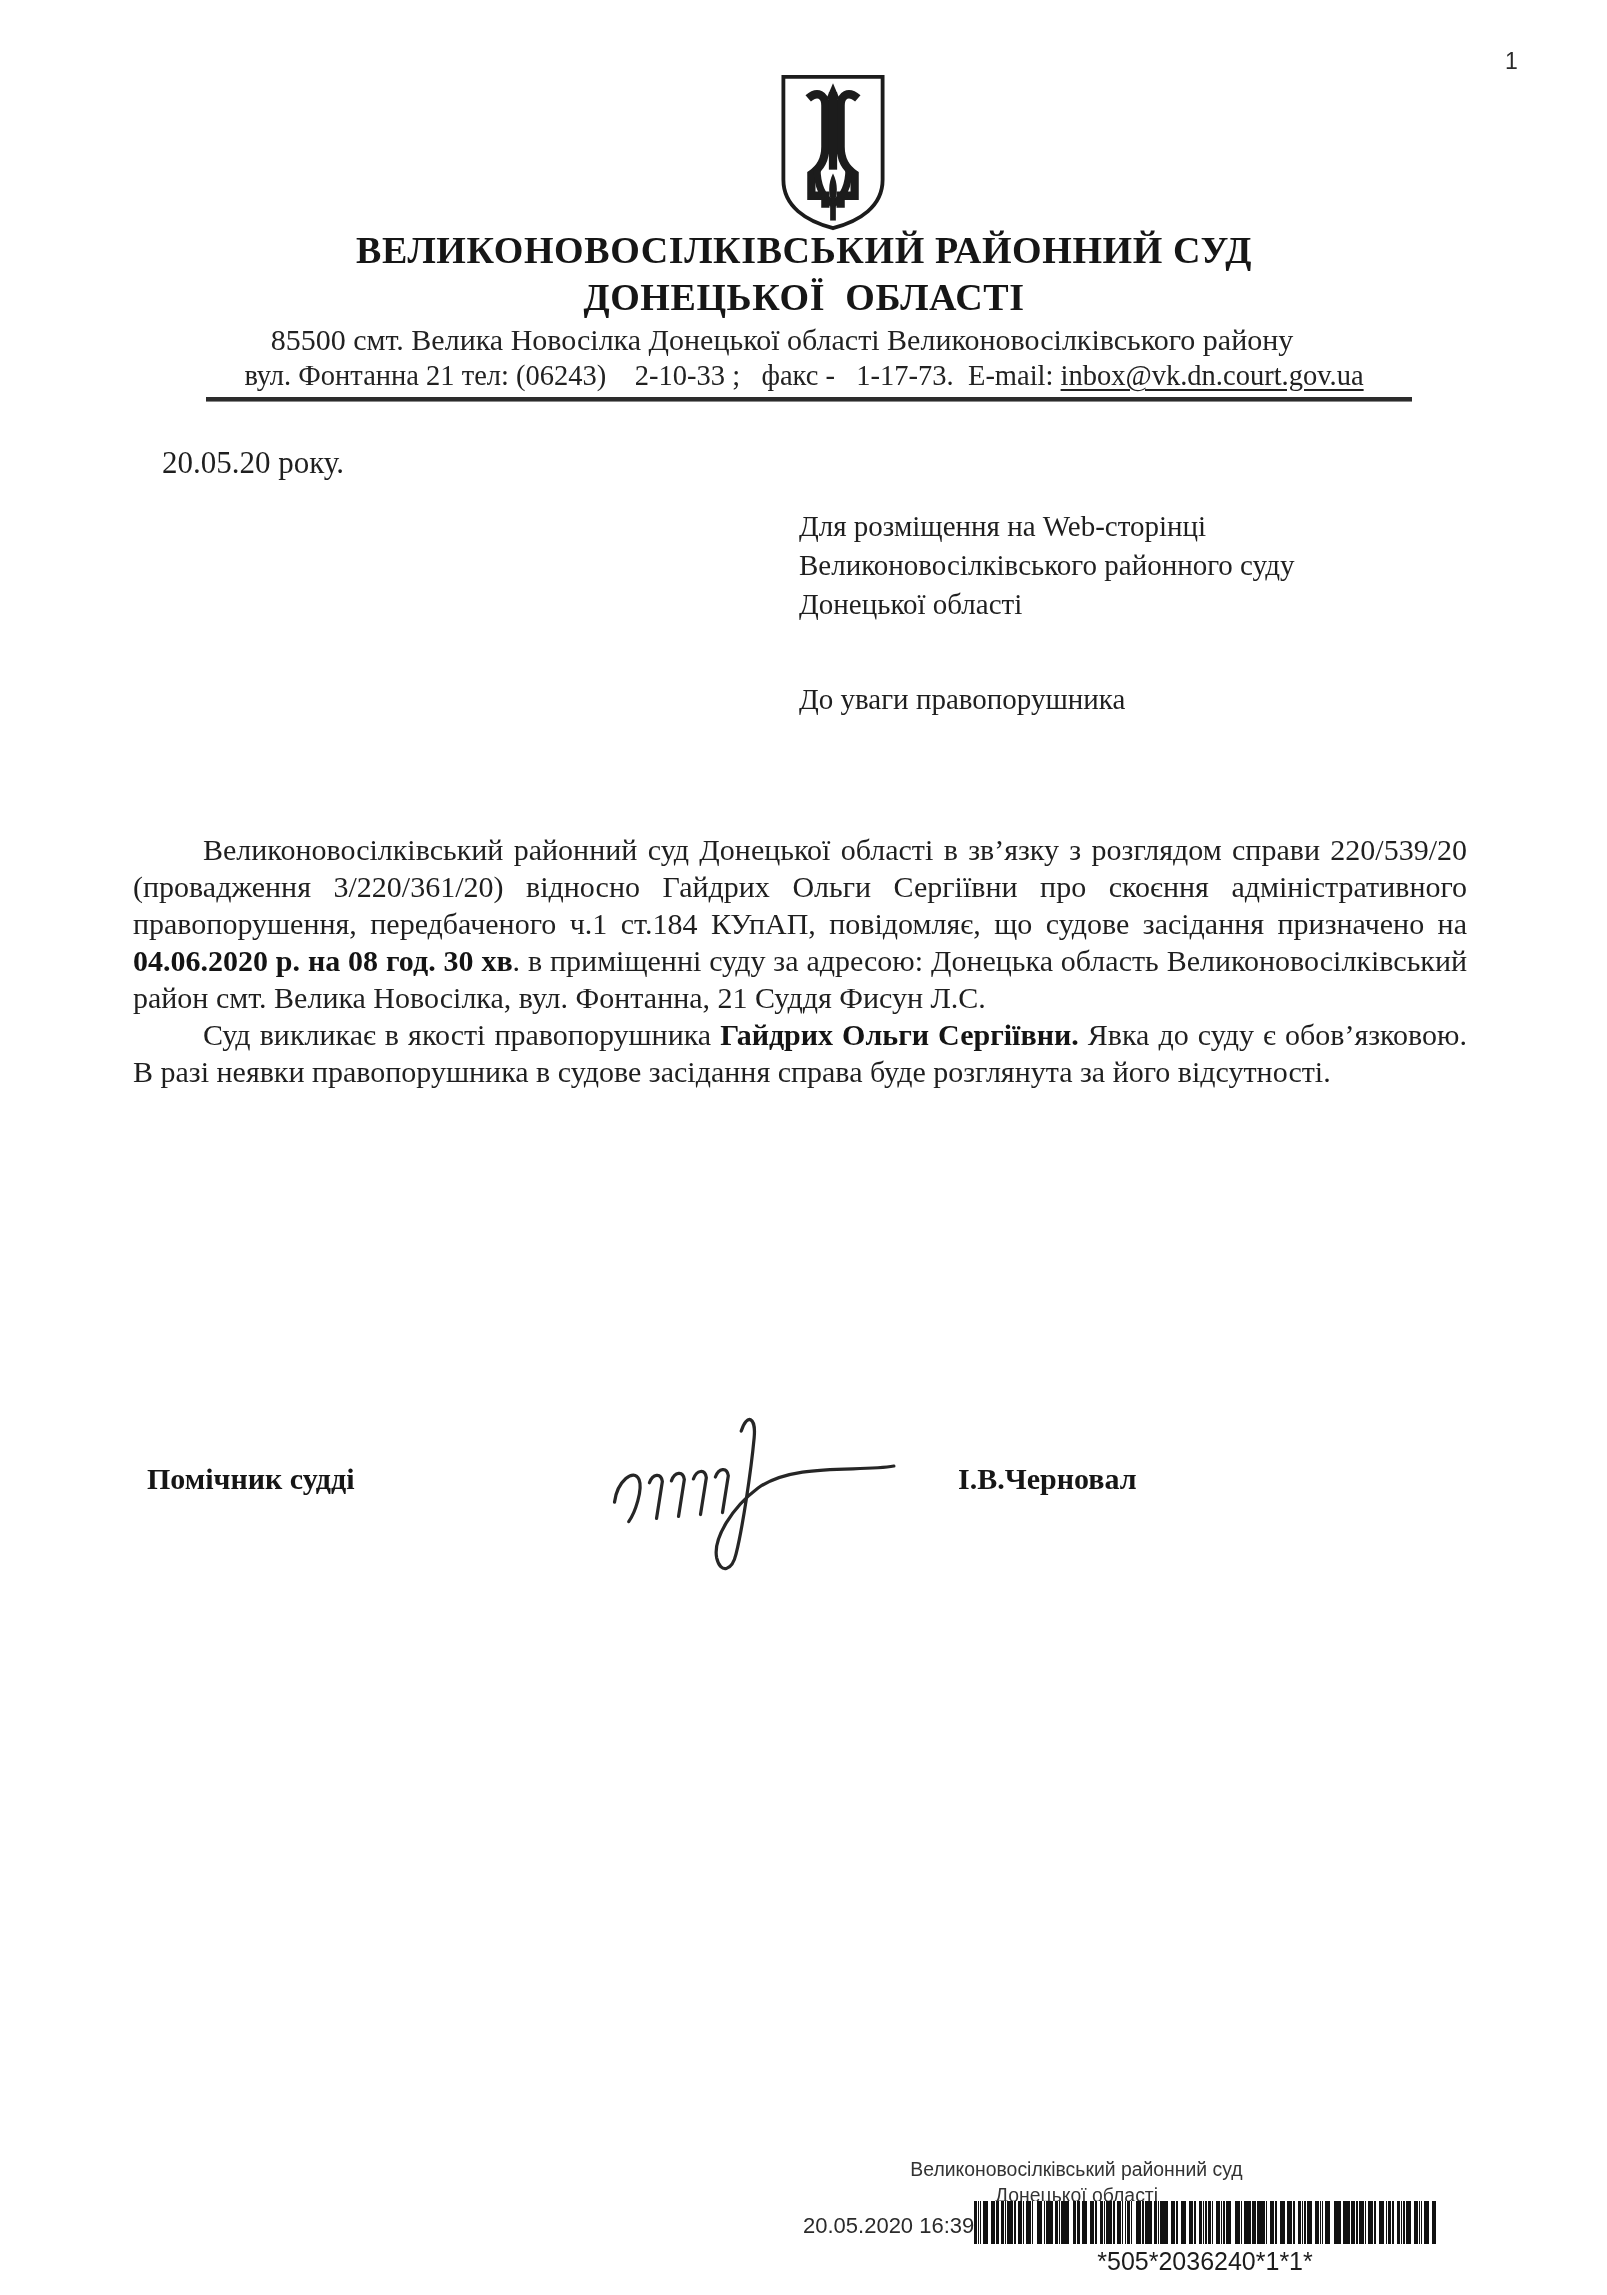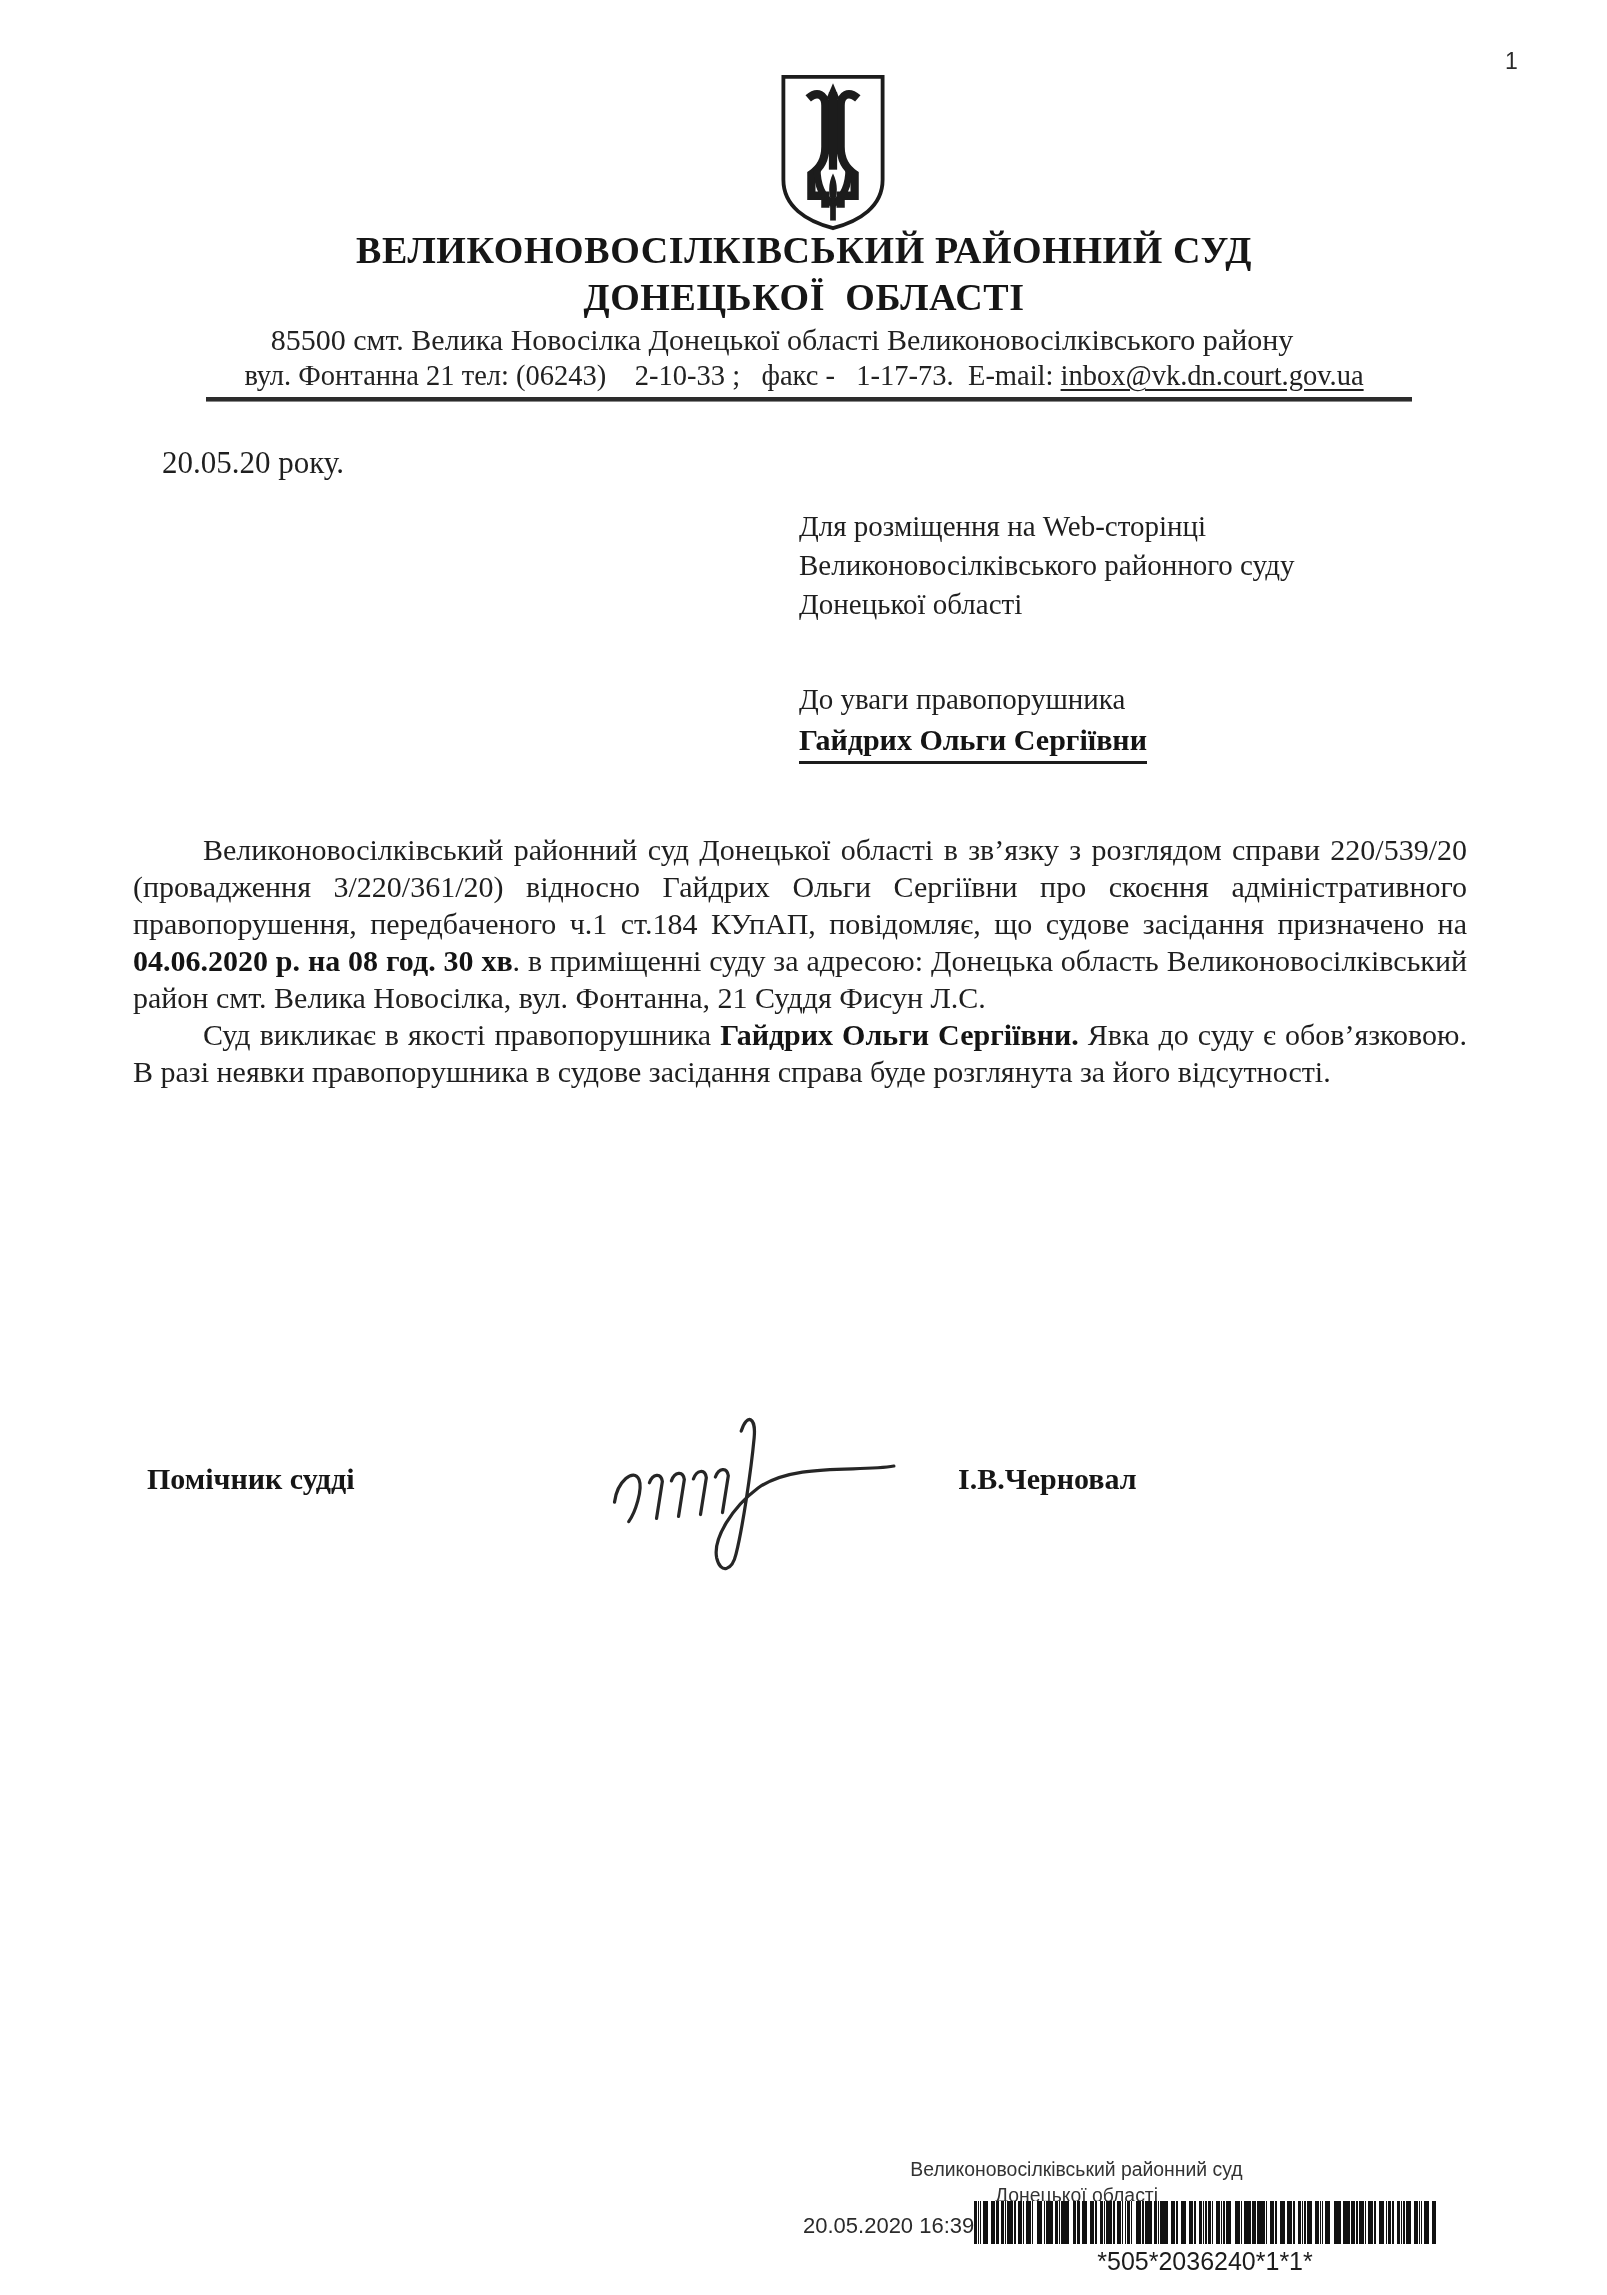--- a/index.html
+++ b/index.html
@@ -90,21 +90,20 @@
   <div class="abs addr2"><span>вул. Фонтанна 21 тел: (06243)    2-10-33 ;   факс -   1-17-73.  E-mail: </span><span class="email">inbox@vk.dn.court.gov.ua</span></div>
   <div class="abs rule"></div>
 
   <div class="abs date-line">20.05.20 року.</div>
 
   <div class="abs recipient">
     <div>Для розміщення на Web-сторінці</div>
     <div>Великоновосілківського районного суду</div>
     <div>Донецької області</div>
     <div class="attention">До уваги правопорушника</div>
-    <div><span class="offender-name">Гайдрих Ольги Сергіївни</span></div>
   </div>
 
   <div class="abs body-text">
     <p><span>Великоновосілківський районний суд Донецької області в зв’язку з розглядом справи 220/539/20 (провадження 3/220/361/20) відносно Гайдрих Ольги Сергіївни про скоєння адміністративного правопорушення, передбаченого ч.1 ст.184 КУпАП, повідомляє, що судове засідання призначено на </span><span class="b">04.06.2020 р. на 08 год. 30 хв</span><span>. в приміщенні суду за адресою: Донецька область Великоновосілківський район смт. Велика Новосілка, вул. Фонтанна, 21 Суддя Фисун Л.С.</span></p>
     <p><span>Суд викликає в якості правопорушника </span><span class="b">Гайдрих Ольги Сергіївни.</span><span> Явка до суду є обов’язковою. В разі неявки правопорушника в судове засідання справа буде розглянута за його відсутності.</span></p>
   </div>
 
 
   <div class="abs assistant-label">Помічник судді</div>
 

